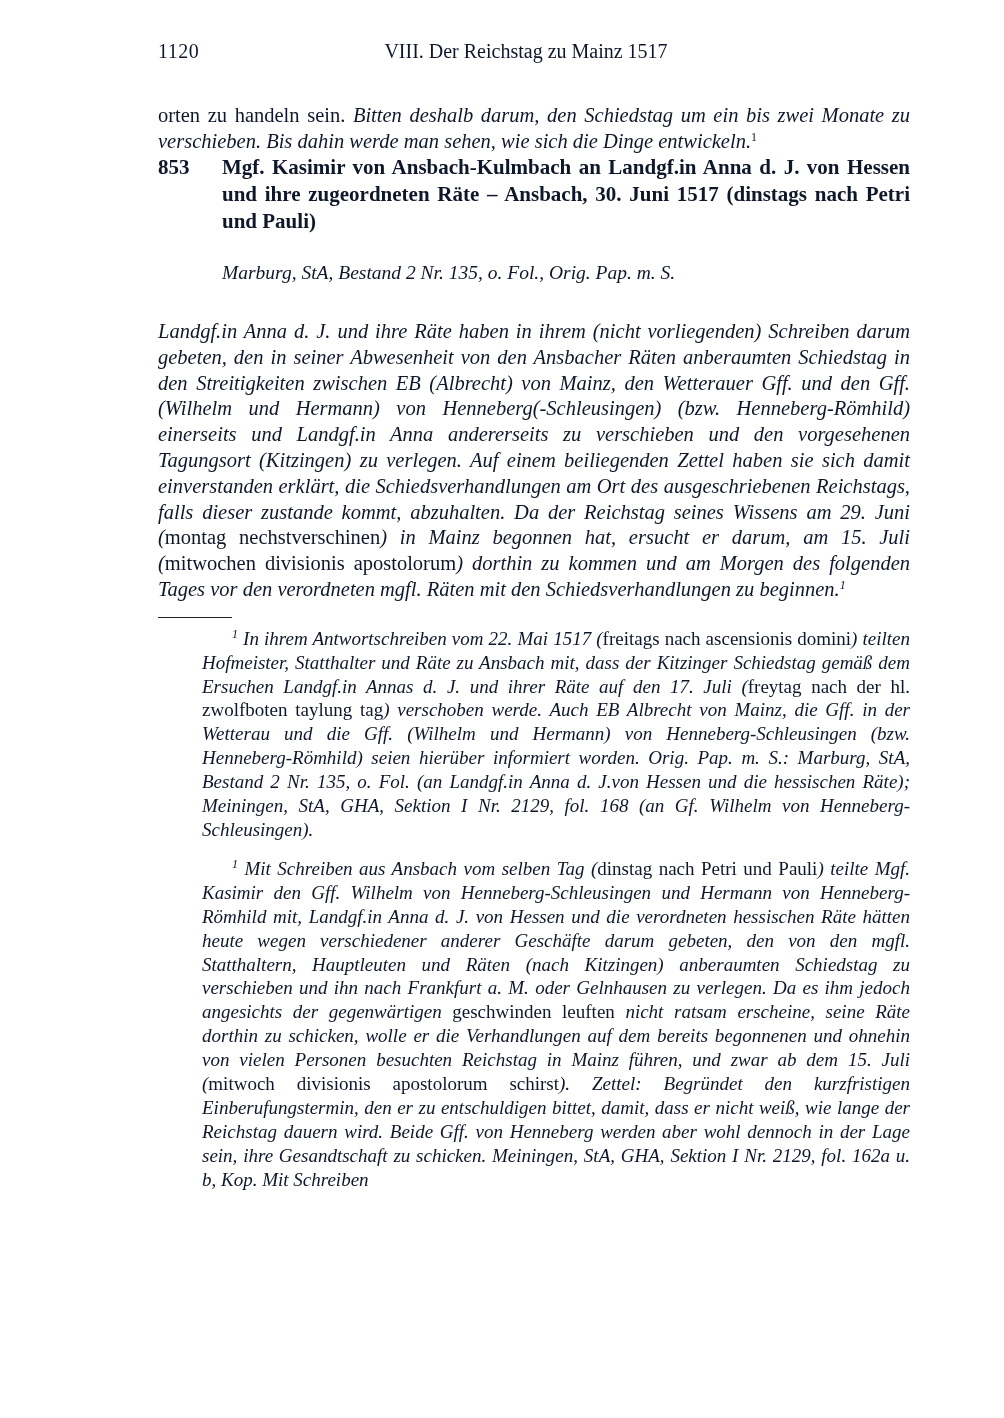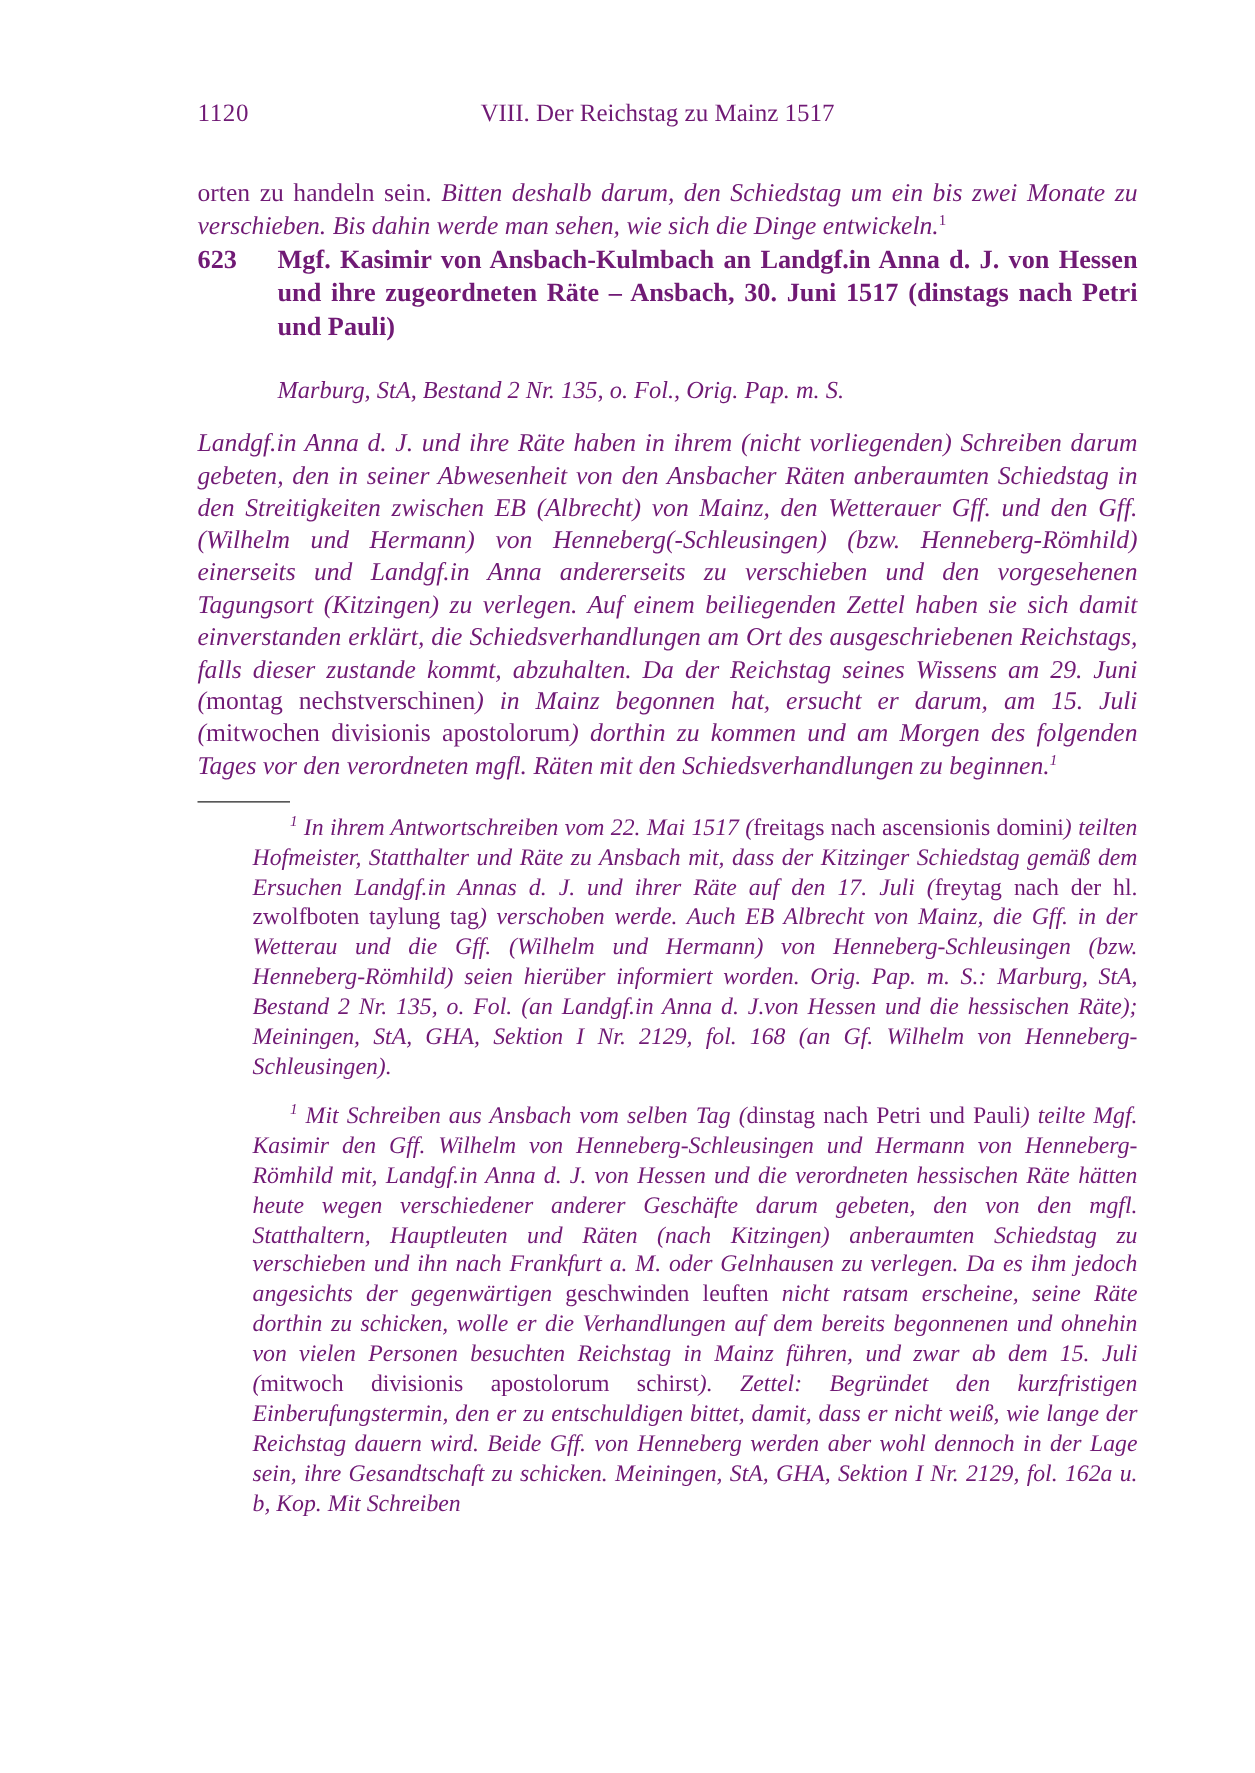--- a/index.html
+++ b/index.html
@@ -6,22 +6,22 @@
   html, body { background: #e8e8e8; }
   body {
     width: 1004px;
     font-family: "Liberation Serif", serif;
   }
   .page {
     position: relative;
     width: 1004px;
     height: 1418px;
     background: #ffffff;
-    color: #701a75;
-    padding: 80px 94px 0 158px;
+    color: #0f172a;
+    padding: 40px 94px 0 158px;
     overflow: hidden;
   }
   .page-header {
     position: relative;
     height: 22px;
     font-size: 20px;
     line-height: 22px;
     margin-bottom: 40px;
   }
   .page-number { position: absolute; left: 0; top: 0; letter-spacing: 0.5px; }
@@ -42,21 +42,21 @@
     margin-bottom: 26px;
   }
   .entry-number { width: 64px; flex: none; }
   .entry-title { flex: 1; text-align: justify; }
 
   .source-line {
     margin-left: 64px;
     font-style: italic;
     font-size: 19.5px;
     line-height: 24px;
-    margin-bottom: 18px;
+    margin-bottom: 34px;
   }
 
   .summary {
     font-style: italic;
     font-size: 20.5px;
     line-height: 25.8px;
     text-align: justify;
     margin-bottom: 14px;
   }
 
@@ -90,21 +90,21 @@
 <div class="page">
 
   <header class="page-header">
     <span class="page-number">1120</span>
     <span class="running-head">VIII. Der Reichstag zu Mainz 1517</span>
   </header>
 
   <p class="body-par intro"><span class="seg-roman">orten zu handeln sein. </span><span class="seg-italic">Bitten deshalb darum, den Schiedstag um ein bis zwei Monate zu verschieben. Bis dahin werde man sehen, wie sich die Dinge entwickeln.</span><sup class="seg-sup">1</sup></p>
 
   <div class="entry-heading">
-    <span class="entry-number">623</span>
+    <span class="entry-number">853</span>
     <span class="entry-title">Mgf. Kasimir von Ansbach-Kulmbach an Landgf.in Anna d. J. von Hessen und ihre zugeordneten Räte – Ansbach, 30. Juni 1517 (dinstags nach Petri und Pauli)</span>
   </div>
 
   <p class="source-line">Marburg, StA, Bestand 2 Nr. 135, o. Fol., Orig. Pap. m. S.</p>
 
   <p class="summary"><span class="seg-italic">Landgf.in Anna d. J. und ihre Räte haben in ihrem (nicht vorliegenden) Schreiben darum gebeten, den in seiner Abwesenheit von den Ansbacher Räten anberaumten Schiedstag in den Streitigkeiten zwischen EB (Albrecht) von Mainz, den Wetterauer Gff. und den Gff. (Wilhelm und Hermann) von Henneberg(-Schleusingen) (bzw. Henneberg-Römhild) einerseits und Landgf.in Anna andererseits zu verschieben und den vorgesehenen Tagungsort (Kitzingen) zu verlegen. Auf einem beiliegenden Zettel haben sie sich damit einverstanden erklärt, die Schiedsverhandlungen am Ort des ausgeschriebenen Reichstags, falls dieser zustande kommt, abzuhalten. Da der Reichstag seines Wissens am 29. Juni (</span><span class="seg-roman">montag nechstverschinen</span><span class="seg-italic">) in Mainz begonnen hat, ersucht er darum, am 15. Juli (</span><span class="seg-roman">mitwochen divisionis apostolorum</span><span class="seg-italic">) dorthin zu kommen und am Morgen des folgenden Tages vor den verordneten mgfl. Räten mit den Schiedsverhandlungen zu beginnen.</span><sup class="seg-sup">1</sup></p>
 
   <div class="footnote-rule"></div>
 
   <p class="footnote"><sup class="seg-sup">1</sup><span class="seg-italic"> In ihrem Antwortschreiben vom 22. Mai 1517 (</span><span class="seg-roman">freitags nach ascensionis domini</span><span class="seg-italic">) teilten Hofmeister, Statthalter und Räte zu Ansbach mit, dass der Kitzinger Schiedstag gemäß dem Ersuchen Landgf.in Annas d. J. und ihrer Räte auf den 17. Juli (</span><span class="seg-roman">freytag nach der hl. zwolfboten taylung tag</span><span class="seg-italic">) verschoben werde. Auch EB Albrecht von Mainz, die Gff. in der Wetterau und die Gff. (Wilhelm und Hermann) von Henneberg-Schleusingen (bzw. Henneberg-Römhild) seien hierüber informiert worden. Orig. Pap. m. S.: Marburg, StA, Bestand 2 Nr. 135, o. Fol. (an Landgf.in Anna d. J.von Hessen und die hessischen Räte); Meiningen, StA, GHA, Sektion I Nr. 2129, fol. 168 (an Gf. Wilhelm von Henneberg-Schleusingen).</span></p>

